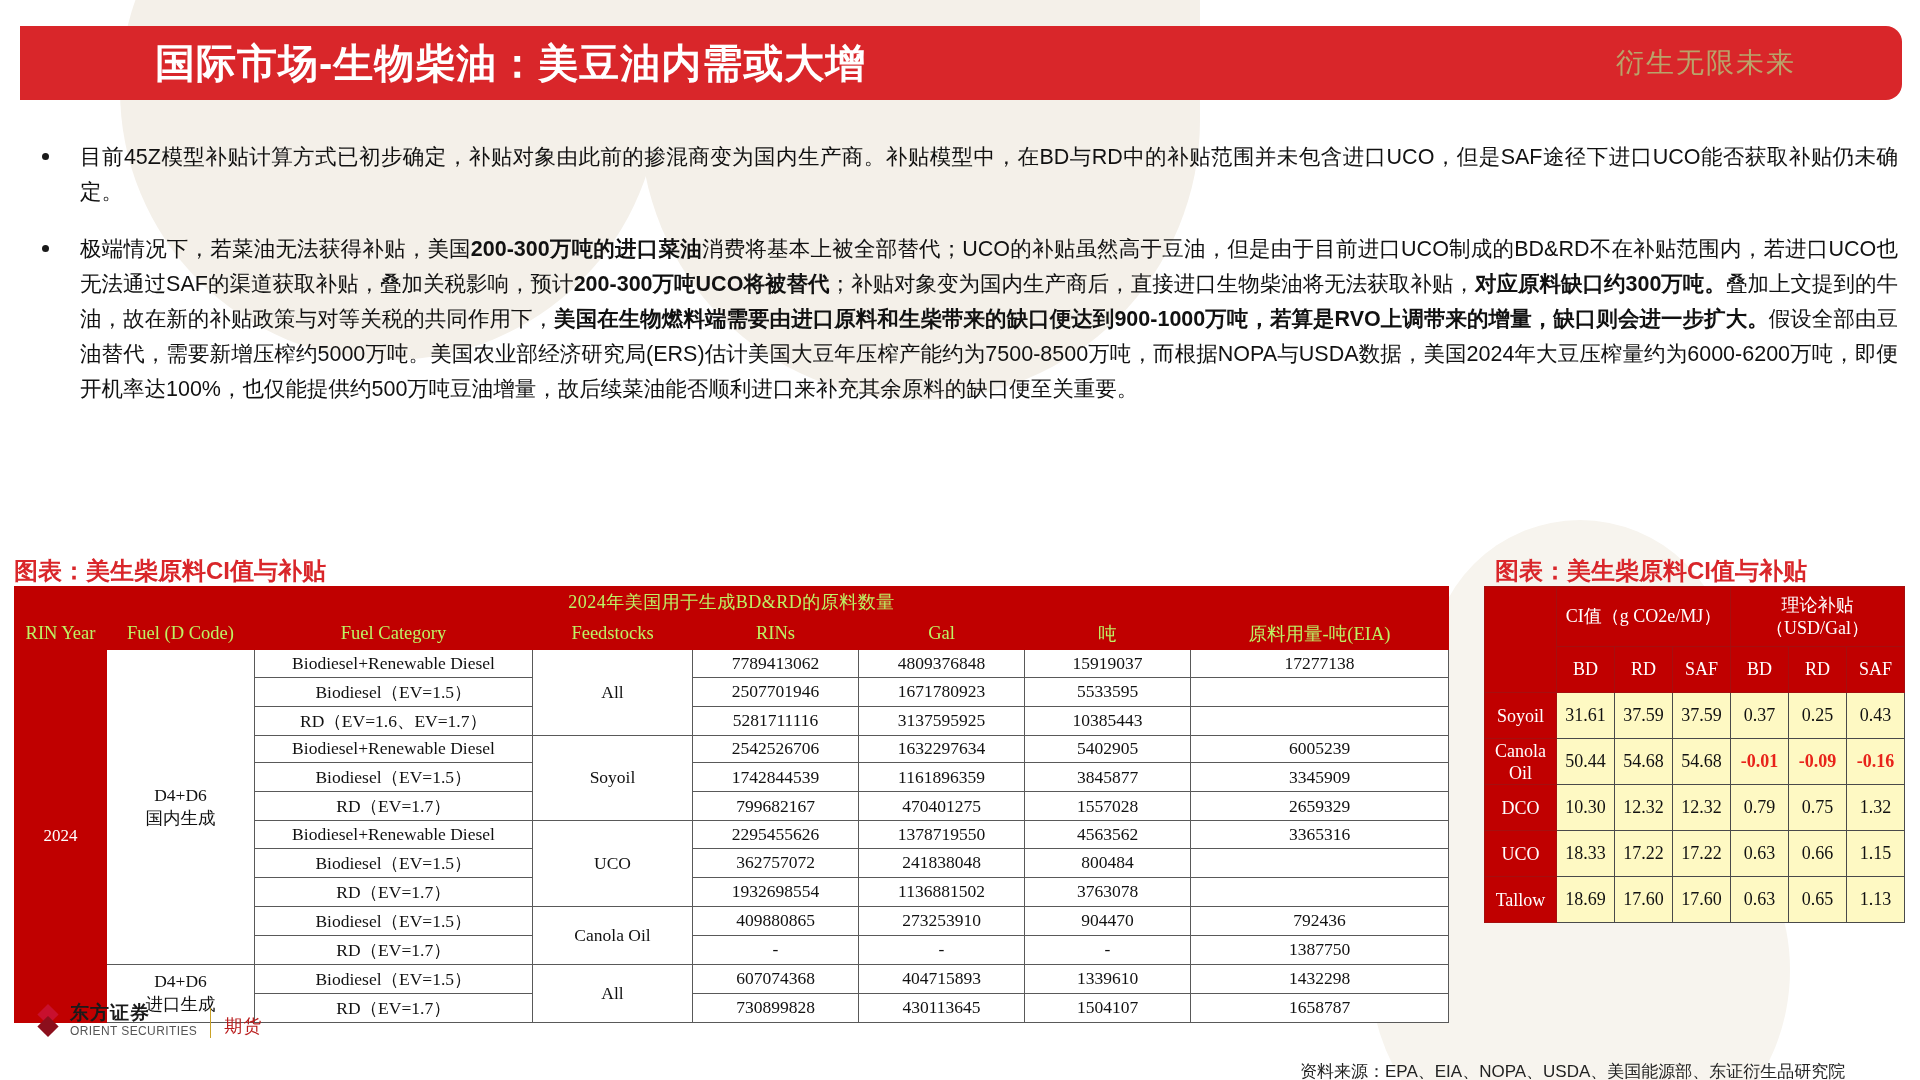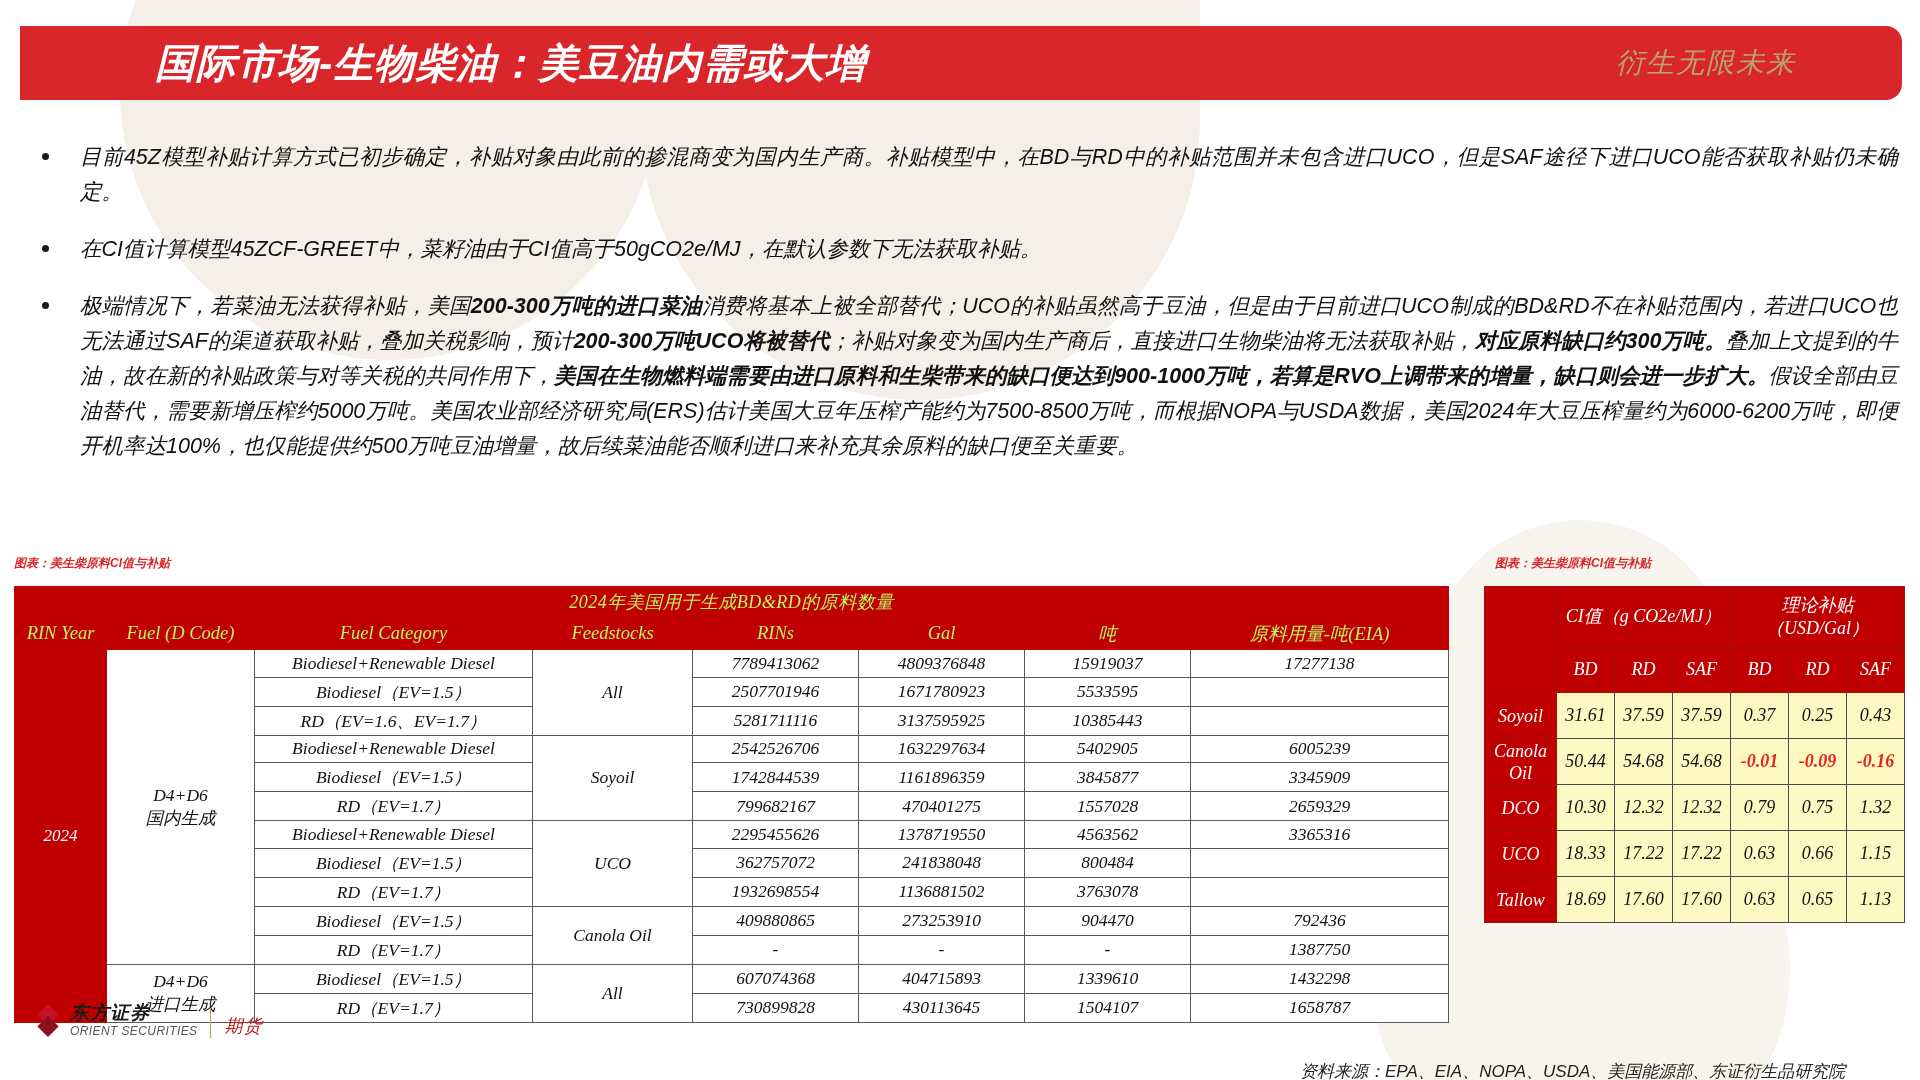--- a/index.html
+++ b/index.html
@@ -2,21 +2,21 @@
 <html><head>
 <meta charset="utf-8">
 <style>
   * { box-sizing: border-box; margin: 0; padding: 0; }
   html, body {
     width: 1920px; height: 1080px;
     background: #ffffff;
     font-family: "Liberation Sans", "DejaVu Sans", sans-serif;
     overflow: hidden;
   }
-  .page { position: relative; width: 1920px; height: 1080px; background: #ffffff; font-style: italic; }
+  .page { position: relative; width: 1920px; height: 1080px; background: #ffffff; }
 
   
   .blob { position: absolute; background: #f4f0e9; border-radius: 50%; z-index: 0; }
   .blob-a { left: 120px; top: -180px; width: 540px; height: 540px; }
   .blob-b { left: 640px; top: -220px; width: 560px; height: 620px; border-radius: 0 0 280px 280px; }
   .blob-c { left: 1430px; top: 520px; width: 300px; height: 520px; border-radius: 150px 150px 0 0; background:#f7f4ee;}
   .blob-d { left: 1370px; top: 760px; width: 420px; height: 420px; border-radius: 50%; background:#f7f4ee;}
 
   
   .header-band {
@@ -47,21 +47,21 @@
   }
   .bullet p {
     font-size: 21.5px; line-height: 35px; color: #111111;
     text-align: justify; text-justify: inter-ideograph;
     font-family: "Liberation Sans", "DejaVu Sans", sans-serif;
   }
   .bullet p b { font-weight: bold; }
 
   
   .cap {
-    position: absolute; font-size: 12px; font-weight: bold; color: #d9262a;
+    position: absolute; font-size: 24px; font-weight: bold; color: #d9262a;
     z-index: 4; white-space: nowrap;
   }
   .cap-left { left: 14px; top: 555px; }
   .cap-right { left: 1495px; top: 555px; }
 
   
   .tbl-wrap { position: absolute; left: 14px; top: 586px; width: 1434px; z-index: 3; }
   table.main {
     width: 1434px; border-collapse: collapse;
     font-family: "Liberation Serif", "DejaVu Serif", serif;
@@ -139,24 +139,20 @@
   <div class="blob blob-d"></div>
 
   <div class="header-band"></div>
   <div class="header-title">国际市场-生物柴油：美豆油内需或大增</div>
   <div class="header-tagline">衍生无限未来</div>
 
   <div class="bullets">
     <div class="bullet">
       <span class="dot"></span>
       <p id="b1"><span>目前45Z模型补贴计算方式已初步确定，补贴对象由此前的掺混商变为国内生产商。补贴模型中，在BD与RD中的补贴范围并未包含进口UCO，但是SAF途径下进口UCO能否获取补贴仍未确定。</span></p>
-    </div>
-    <div class="bullet">
-      <span class="dot"></span>
-      <p id="b2"><span>在CI值计算模型45ZCF-GREET中，菜籽油由于CI值高于50gCO2e/MJ，在默认参数下无法获取补贴。</span></p>
     </div>
     <div class="bullet">
       <span class="dot"></span>
       <p id="b3"><span>极端情况下，若菜油无法获得补贴，美国</span><b>200-300万吨的进口菜油</b><span>消费将基本上被全部替代；UCO的补贴虽然高于豆油，但是由于目前进口UCO制成的BD&amp;RD不在补贴范围内，若进口UCO也无法通过SAF的渠道获取补贴，叠加关税影响，预计</span><b>200-300万吨UCO将被替代</b><span>；补贴对象变为国内生产商后，直接进口生物柴油将无法获取补贴，</span><b>对应原料缺口约300万吨。</b><span>叠加上文提到的牛油，故在新的补贴政策与对等关税的共同作用下，</span><b>美国在生物燃料端需要由进口原料和生柴带来的缺口便达到900-1000万吨，若算是RVO上调带来的增量，缺口则会进一步扩大。</b><span>假设全部由豆油替代，需要新增压榨约5000万吨。美国农业部经济研究局(ERS)估计美国大豆年压榨产能约为7500-8500万吨，而根据NOPA与USDA数据，美国2024年大豆压榨量约为6000-6200万吨，即便开机率达100%，也仅能提供约500万吨豆油增量，故后续菜油能否顺利进口来补充其余原料的缺口便至关重要。</span></p>
     </div>
   </div>
 
   <div class="cap cap-left">图表：美生柴原料CI值与补贴</div>
   <div class="cap cap-right">图表：美生柴原料CI值与补贴</div>
 

